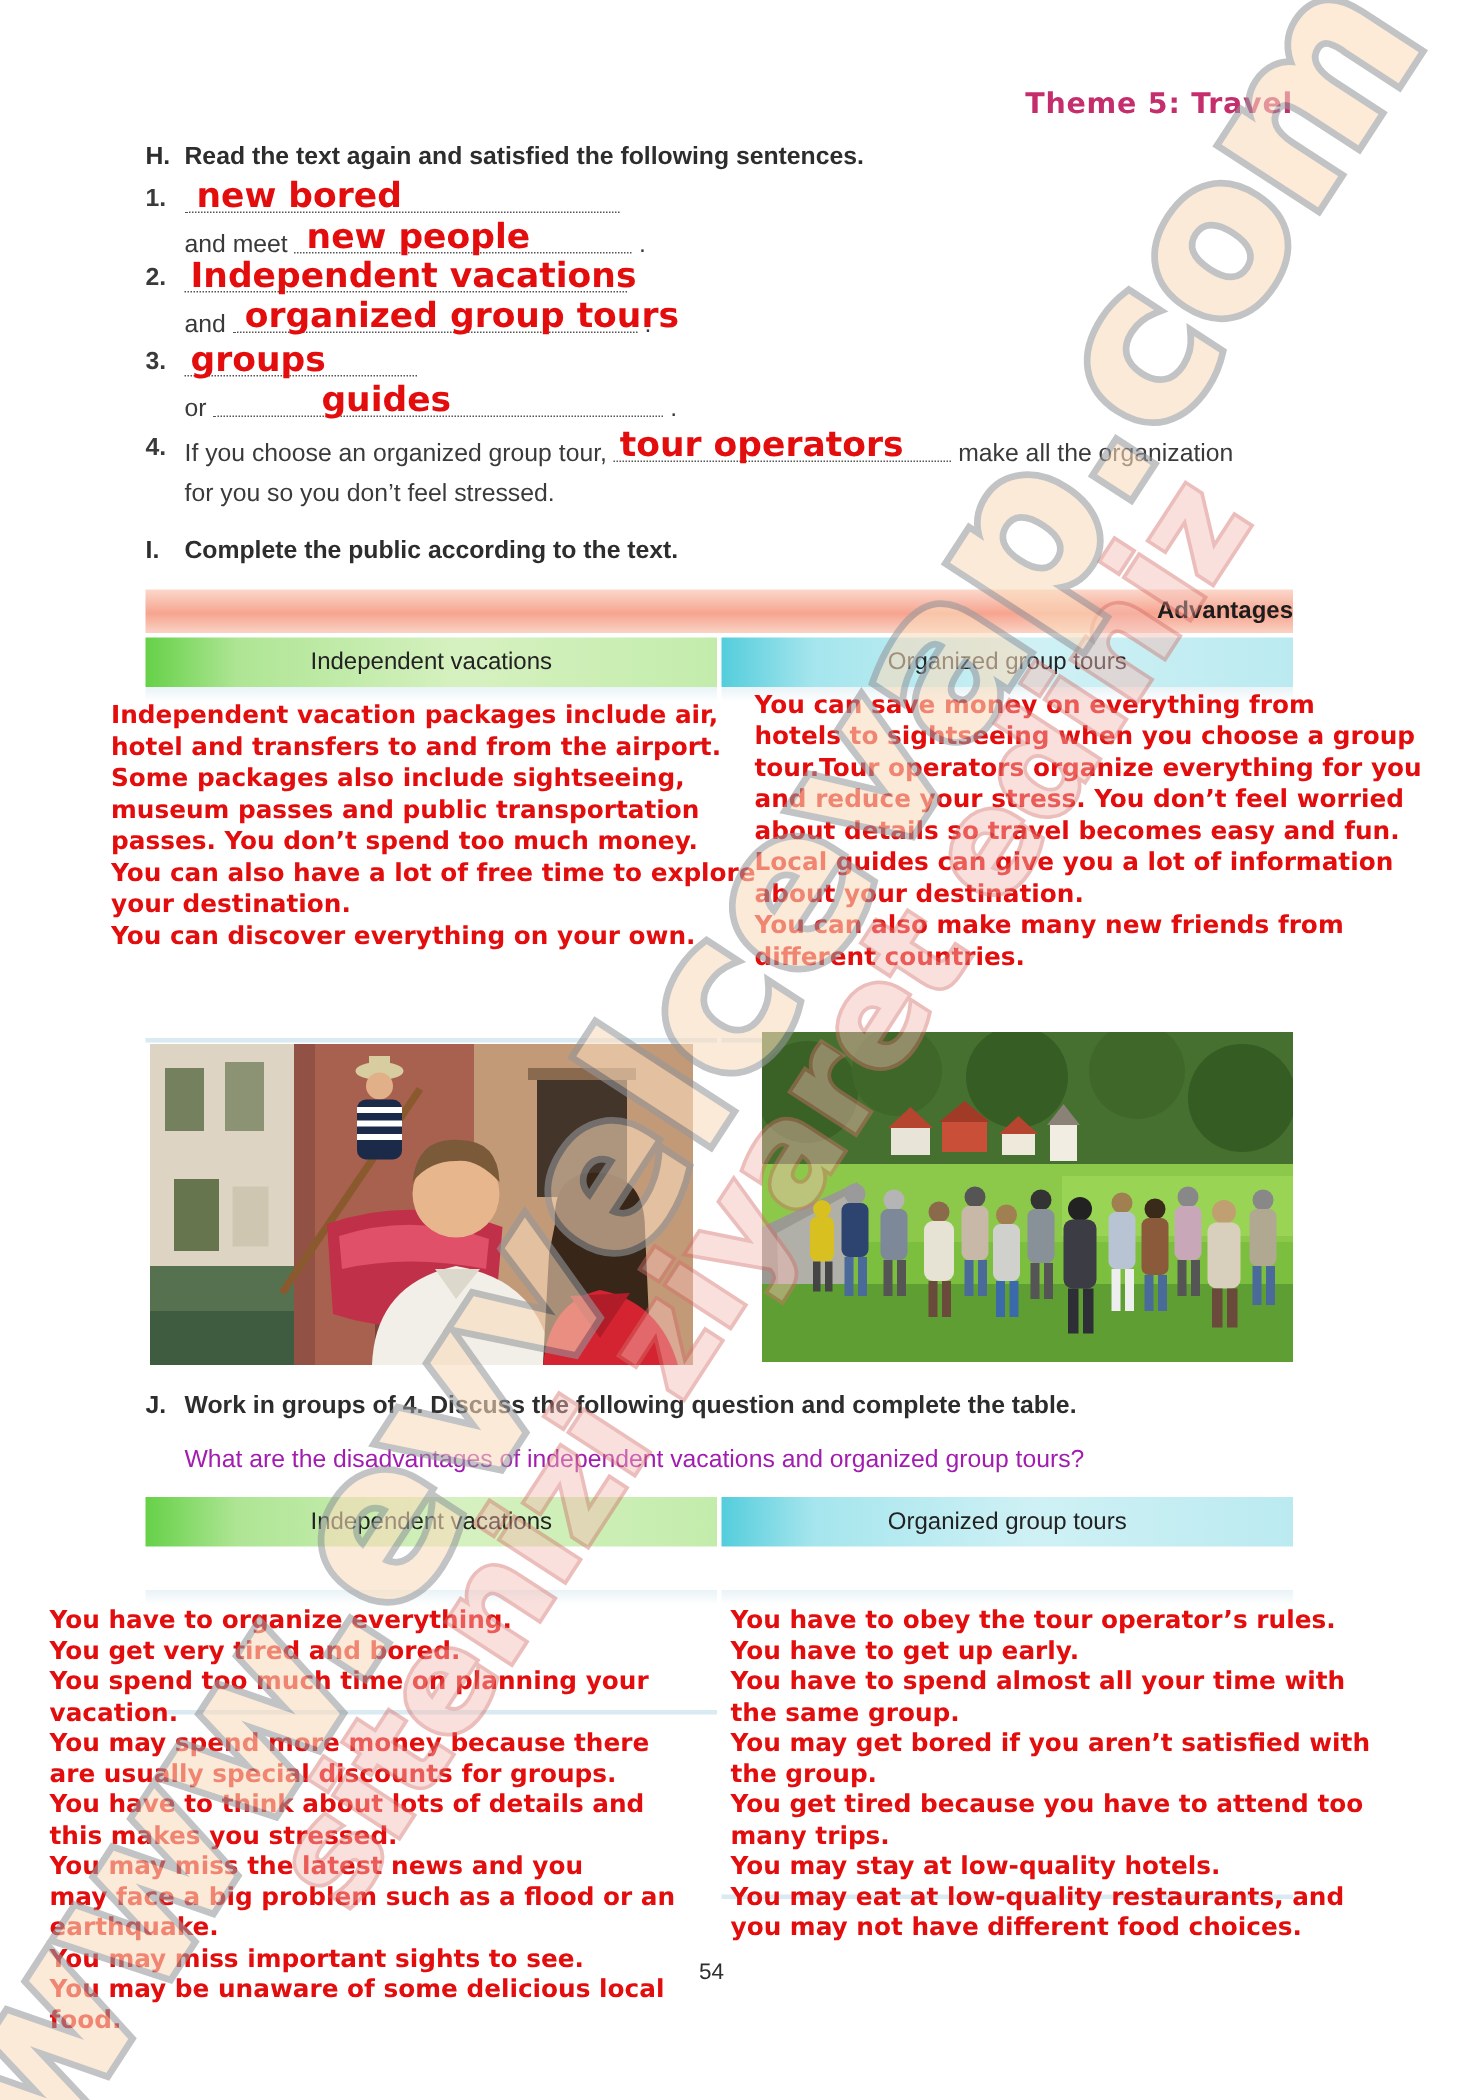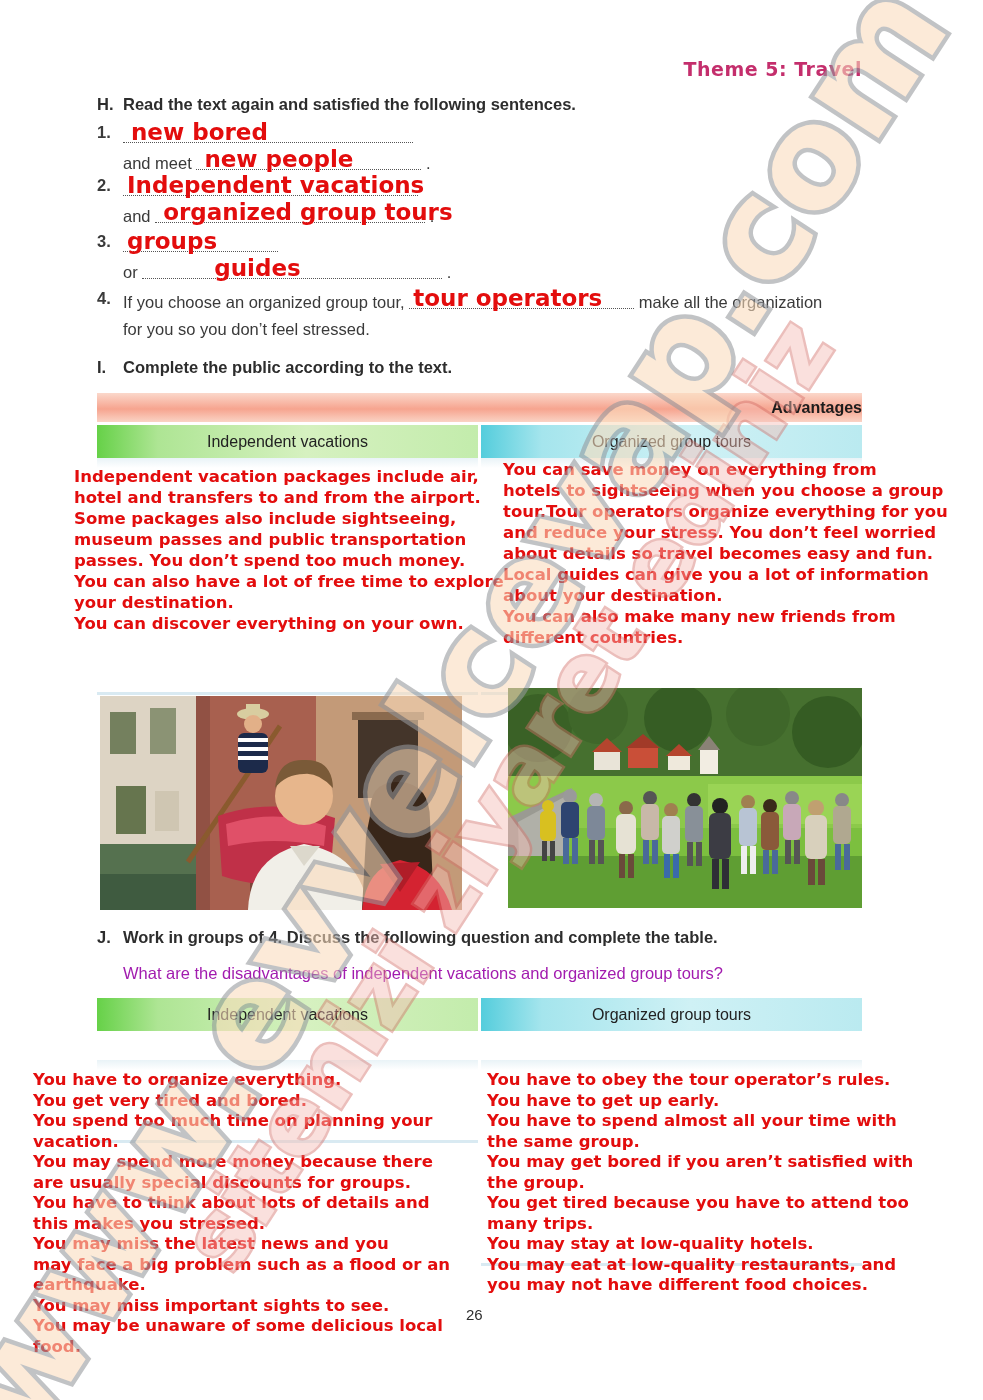--- a/index.html
+++ b/index.html
@@ -286,18 +286,18 @@
 You have to spend almost all your time with
 the same group.
 You may get bored if you aren’t satisfied with
 the group.
 You get tired because you have to attend too
 many trips.
 You may stay at low-quality hotels.
 You may eat at low-quality restaurants, and
 you may not have different food choices.</div>
 
-<div class="pagenum">26</div>
+<div class="pagenum">54</div>
 
 <svg class="wm" width="983" height="1400" viewBox="0 0 983 1400" aria-hidden="true">
   <text x="500" y="830" text-anchor="middle" transform="rotate(-57 500 790)" font-family="DejaVu Sans, sans-serif" font-weight="bold" font-size="92" fill="#f6bcb4" stroke="#d4706a" stroke-width="5" paint-order="stroke" opacity="0.45">sitenizi ziyaret ediniz</text>
   <text x="450" y="758" text-anchor="middle" transform="rotate(-57 450 710)" font-family="DejaVu Sans, sans-serif" font-weight="bold" font-size="140" fill="#fbdcbc" stroke="#96989c" stroke-width="9" paint-order="stroke" opacity="0.58">www.evvelcevap.com</text>
 </svg>
 
 </body></html>

